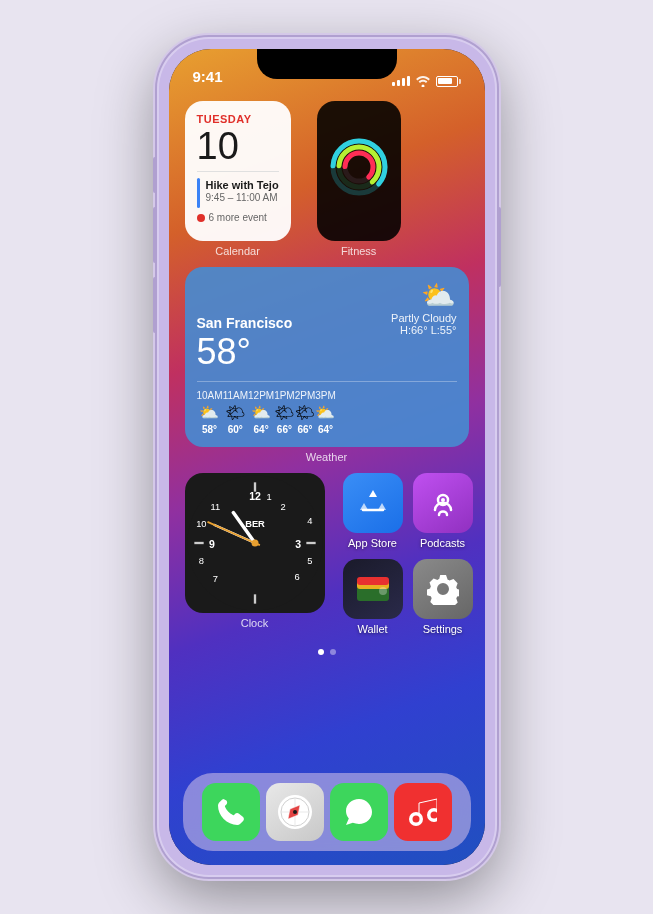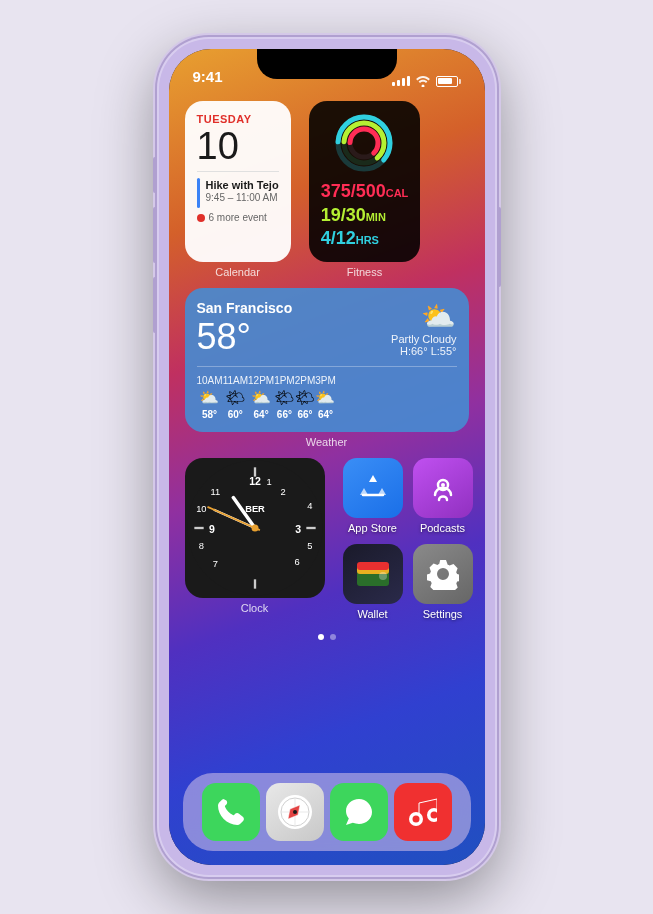--- a/index.html
+++ b/index.html
@@ -143,21 +143,21 @@
       padding: 8px 16px 0;
       display: flex;
       flex-direction: column;
       gap: 10px;
       z-index: 10;
     }
 
     
     .widget-row {
       display: flex;
-      gap: 18px;
+      gap: 26px;
     }
 
     
     .widget-calendar {
       flex: 1;
       background: rgba(255,255,255,0.95);
       border-radius: 18px;
       padding: 12px;
       min-height: 140px;
     }
@@ -258,20 +258,21 @@
     .widget-weather {
       background: rgba(70,140,210,0.9);
       border-radius: 18px;
       padding: 12px;
       min-height: 120px;
     }
     .weather-city {
       font-size: 14px;
       font-weight: 600;
       color: #fff;
+      margin-top: 36px;
     }
     .weather-top {
       display: flex;
       justify-content: space-between;
       align-items: flex-start;
     }
     .weather-temp {
       font-size: 36px;
       font-weight: 200;
       color: #fff;
@@ -555,31 +556,20 @@
                 <circle cx="30" cy="30" r="26" fill="none" stroke="#1a3a3a" stroke-width="5"></circle>
                 <circle cx="30" cy="30" r="26" fill="none" stroke="#30d0e0" stroke-width="5" stroke-dasharray="100 64" stroke-dashoffset="41" stroke-linecap="round" transform="rotate(-90 30 30)"></circle>
 
                 <circle cx="30" cy="30" r="20" fill="none" stroke="#1a2a1a" stroke-width="5"></circle>
                 <circle cx="30" cy="30" r="20" fill="none" stroke="#b5f033" stroke-width="5" stroke-dasharray="79 47" stroke-dashoffset="31" stroke-linecap="round" transform="rotate(-90 30 30)"></circle>
 
                 <circle cx="30" cy="30" r="14" fill="none" stroke="#2a1a1a" stroke-width="5"></circle>
                 <circle cx="30" cy="30" r="14" fill="none" stroke="#ff2d55" stroke-width="5" stroke-dasharray="55 33" stroke-dashoffset="22" stroke-linecap="round" transform="rotate(-90 30 30)"></circle>
               </svg>
             </div>
-            <div class="fitness-stats">
-              <div class="fitness-row fitness-move">
-                <span class="fitness-val">375/500</span><span class="fitness-unit">CAL</span>
-              </div>
-              <div class="fitness-row fitness-exercise">
-                <span class="fitness-val">19/30</span><span class="fitness-unit">MIN</span>
-              </div>
-              <div class="fitness-row fitness-stand">
-                <span class="fitness-val">4/12</span><span class="fitness-unit">HRS</span>
-              </div>
-            </div>
           </div>
           <div class="widget-label">Fitness</div>
         </div>
       </div>
 
       <div class="widget-col">
         <div class="widget-weather">
           <div class="weather-top">
             <div>
               <div class="weather-city">San Francisco</div>

